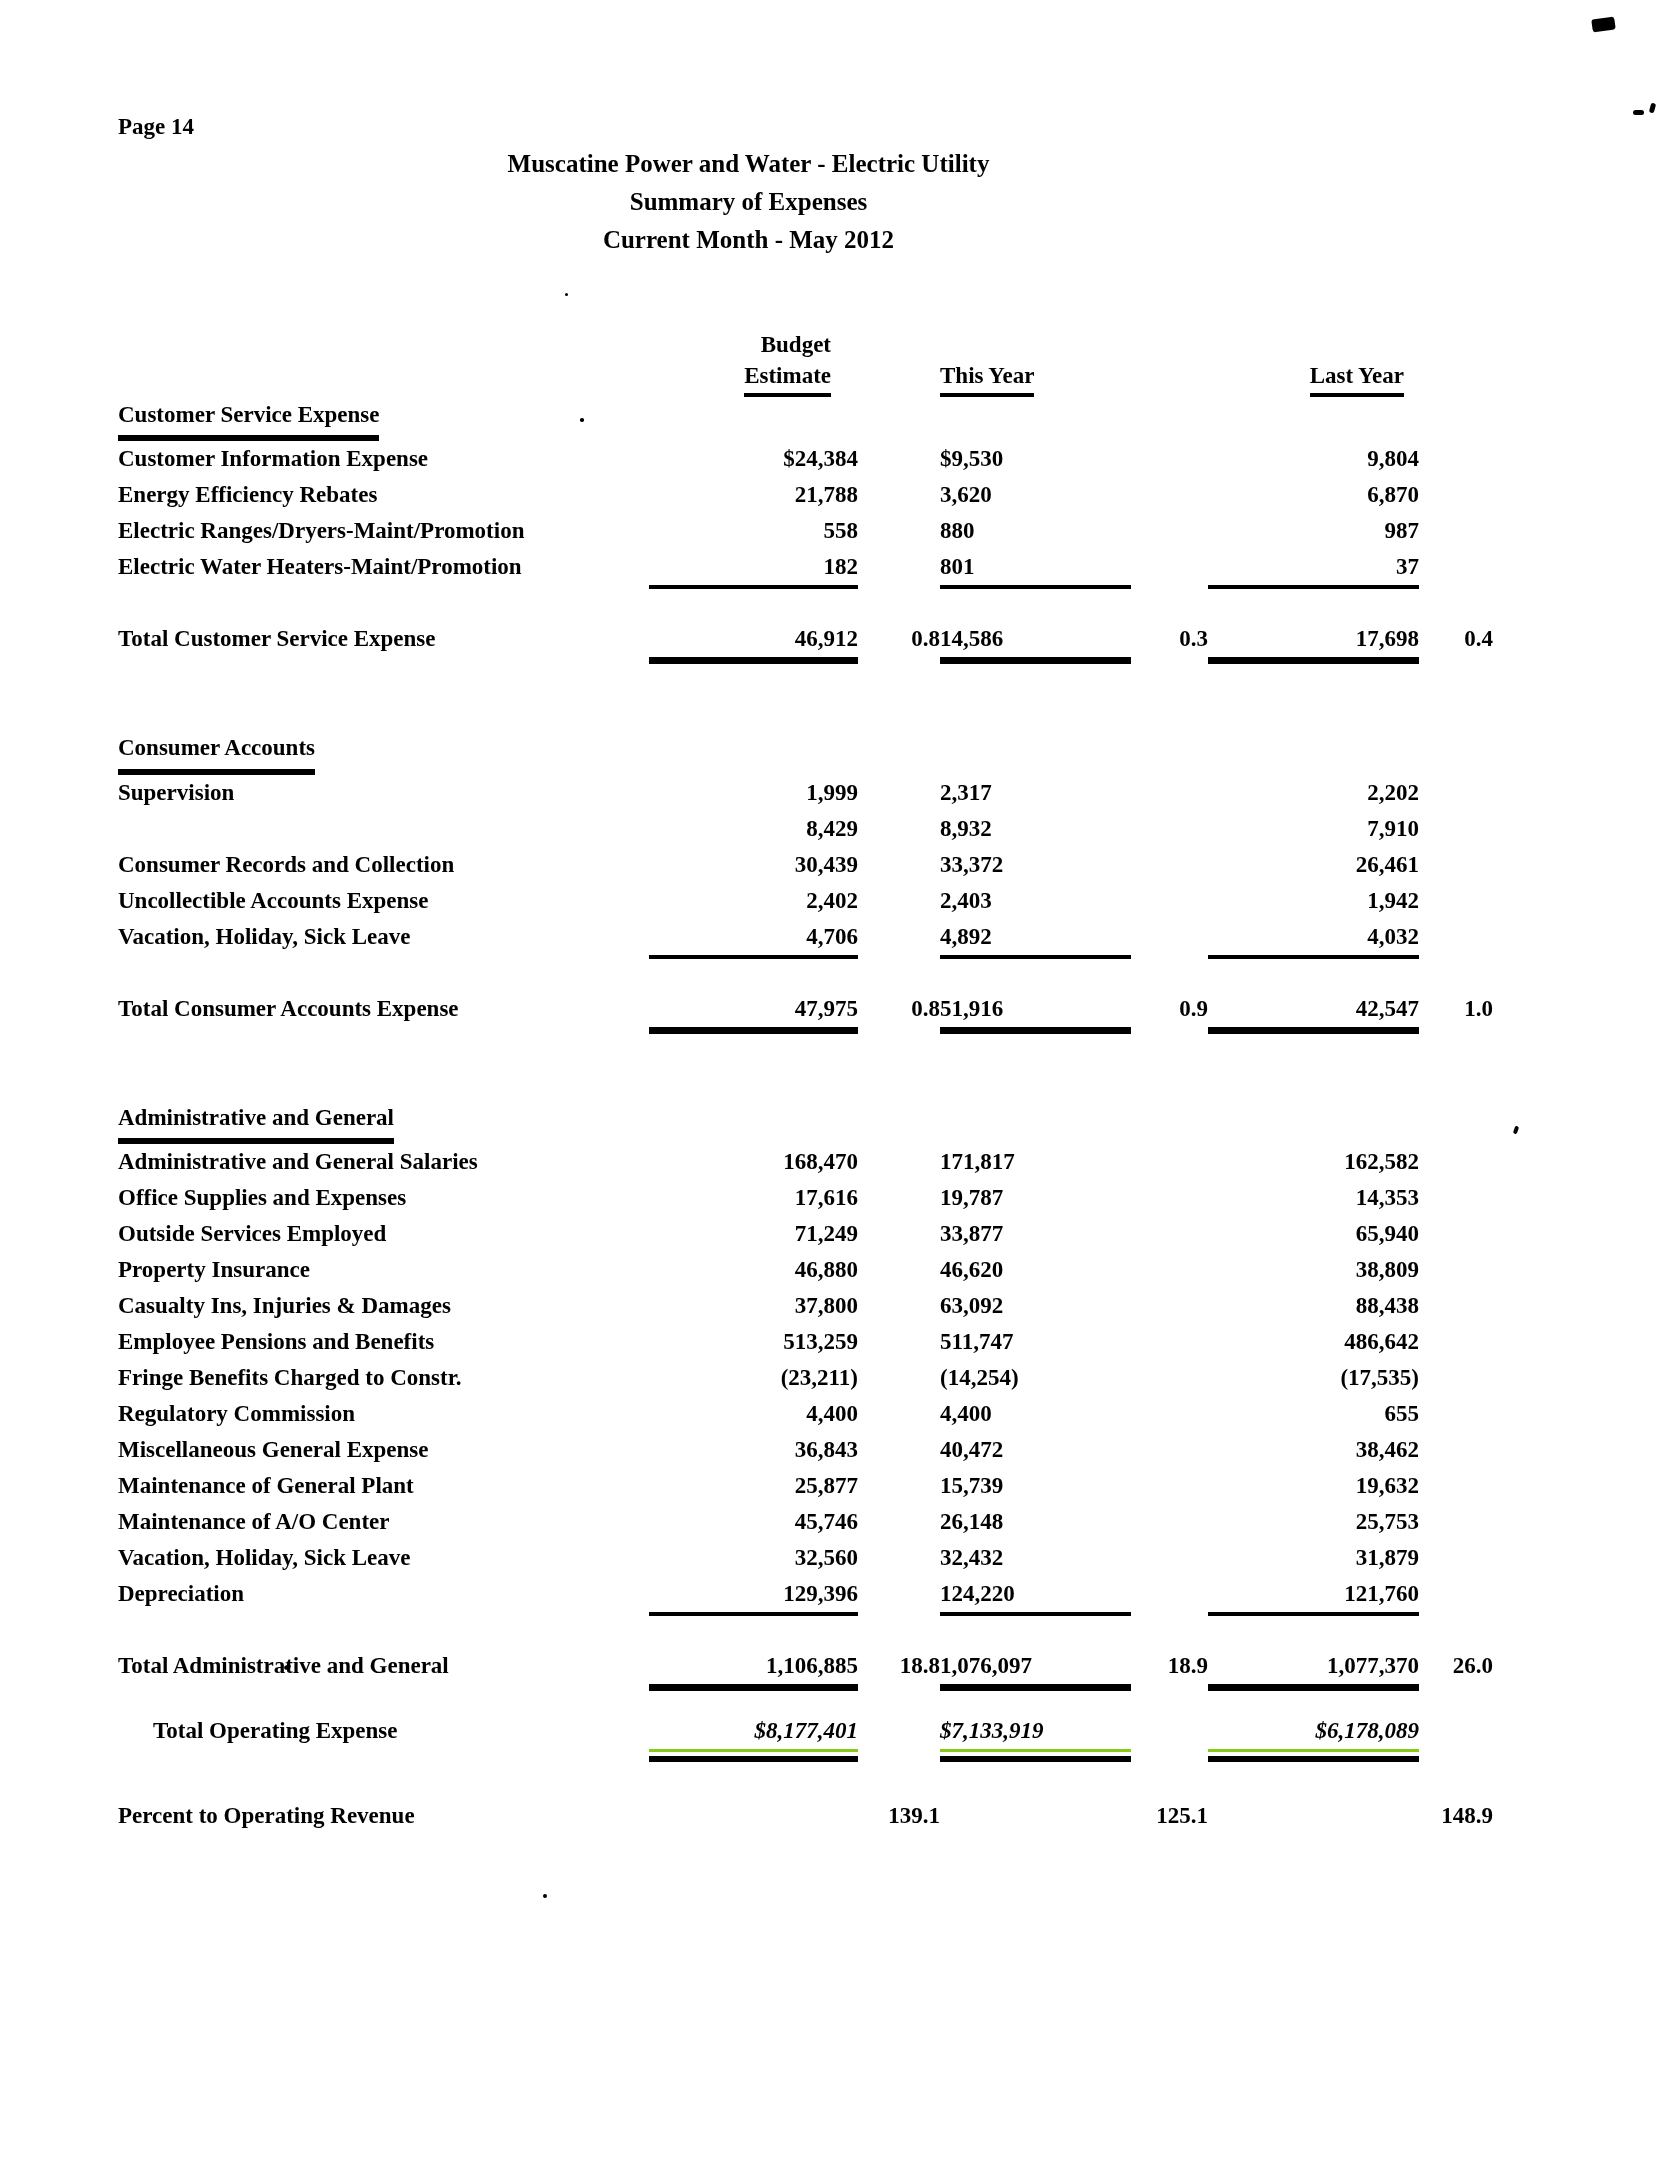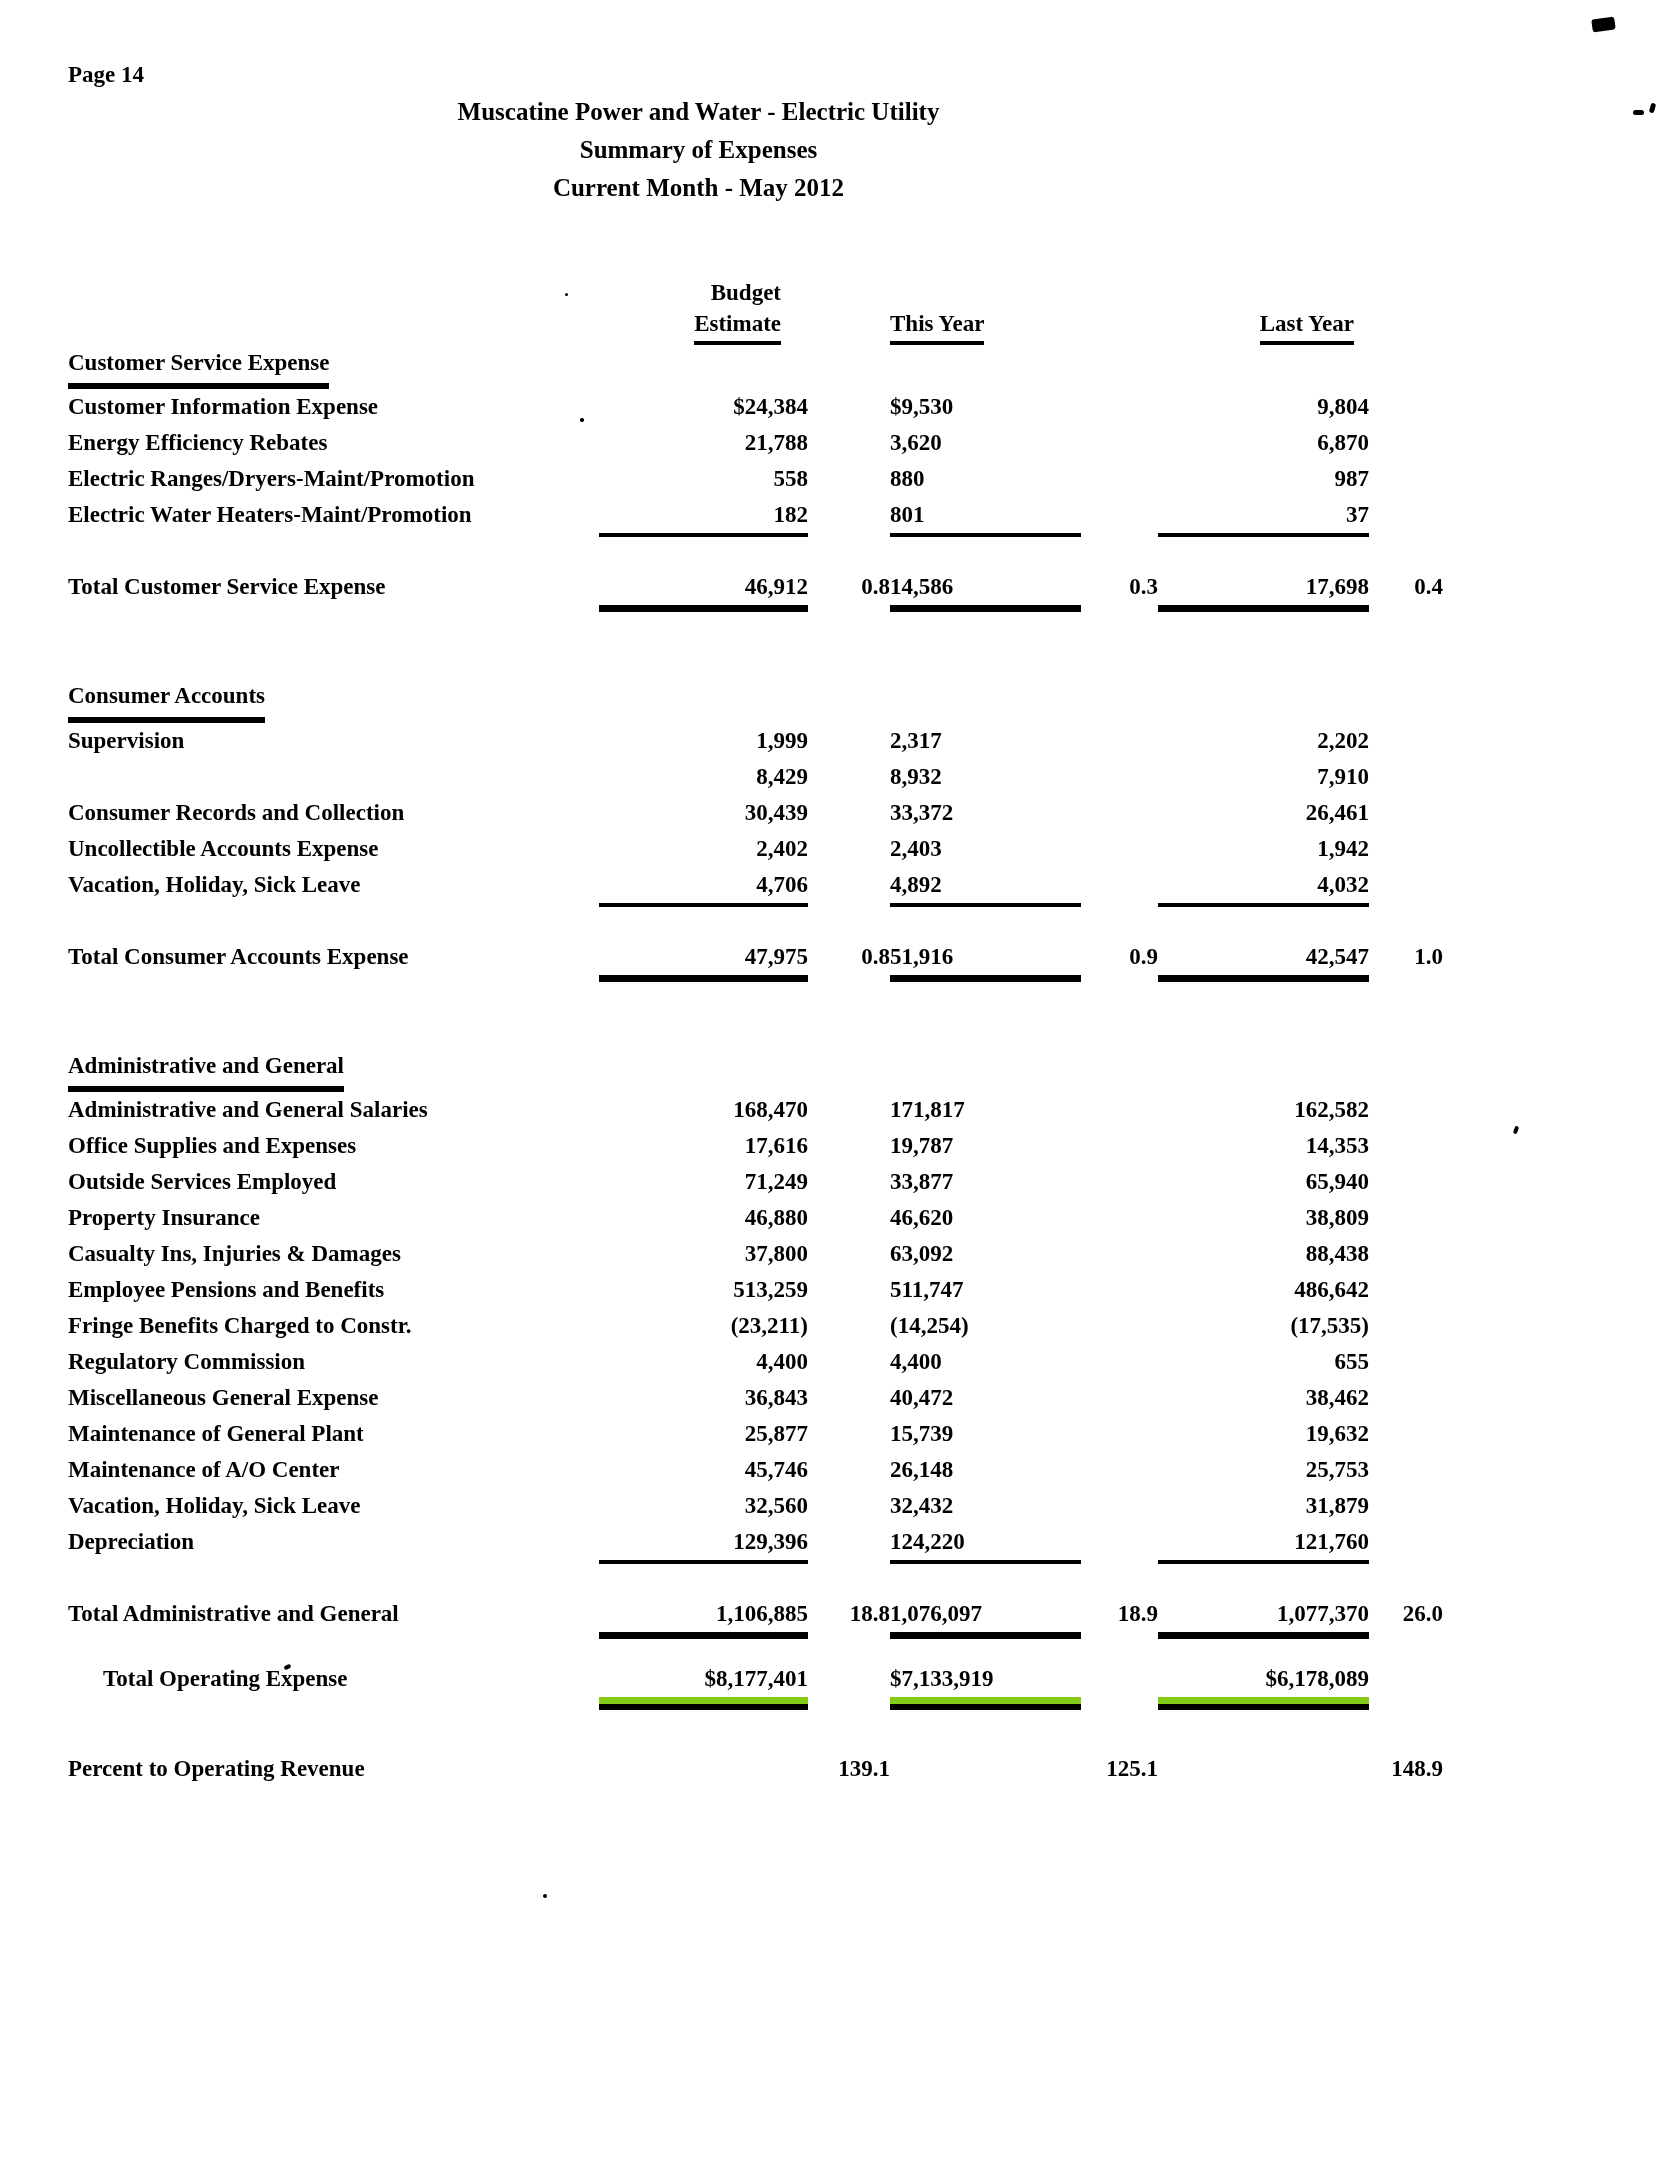--- a/index.html
+++ b/index.html
@@ -4,21 +4,21 @@
 <title>Summary of Expenses</title>
 <style>
   html,body{margin:0;padding:0;}
   body{
     width:1681px;height:2183px;
     background:#ffffff;color:#000;
     position:relative;overflow:hidden;
     font-family:"Liberation Serif", serif;
     font-weight:700;
   }
-  .content{margin-left:68px;width:1376px;padding-top:60px;}
+  .content{margin-left:118px;width:1376px;padding-top:112px;}
   .page-number{font-size:23px;line-height:30px;}
   .titles{margin-top:2.5px;width:1261px;text-align:center;}
   .titles .tl{font-size:25px;line-height:38px;}
 
   .row{
     display:grid;
     grid-template-columns:531px 209px 82px 191px 77px 211px 74px;
     font-size:23px;line-height:36px;
   }
   .hdr{line-height:31px;}
@@ -32,21 +32,21 @@
 
   .hd-b{padding-right:27px;}
   .hd-t{padding-right:20px;}
   .hd-l{padding-right:15px;}
   .hu{display:inline-block;border-bottom:4.5px solid #000;padding-bottom:2px;}
   .su{display:inline-block;border-bottom:6.5px solid #000;padding-bottom:2.5px;}
   .sec-header{font-size:23px;line-height:36px;}
 
   .u{border-bottom:4.5px solid #000;}
   .ut{border-bottom:7px solid #000;}
-  .uu{border-bottom:8px solid #84cc16;position:relative;}
+  .uu{border-bottom:3px solid #84cc16;position:relative;font-style:italic;}
   .uu::after{content:"";position:absolute;left:0;right:0;bottom:-13.4px;height:6.5px;background:#000;}
 
   .mt-total{margin-top:32px;}
   .mt-grand{margin-top:22px;}
   .mt-section{margin-top:66px;}
   .mt-percent{margin-top:46px;}
   .indent{padding-left:35px;}
 
   .speck{position:absolute;background:#000;}
   #s1{left:1592px;top:18px;width:23px;height:13px;border-radius:3px;transform:rotate(-8deg);}

